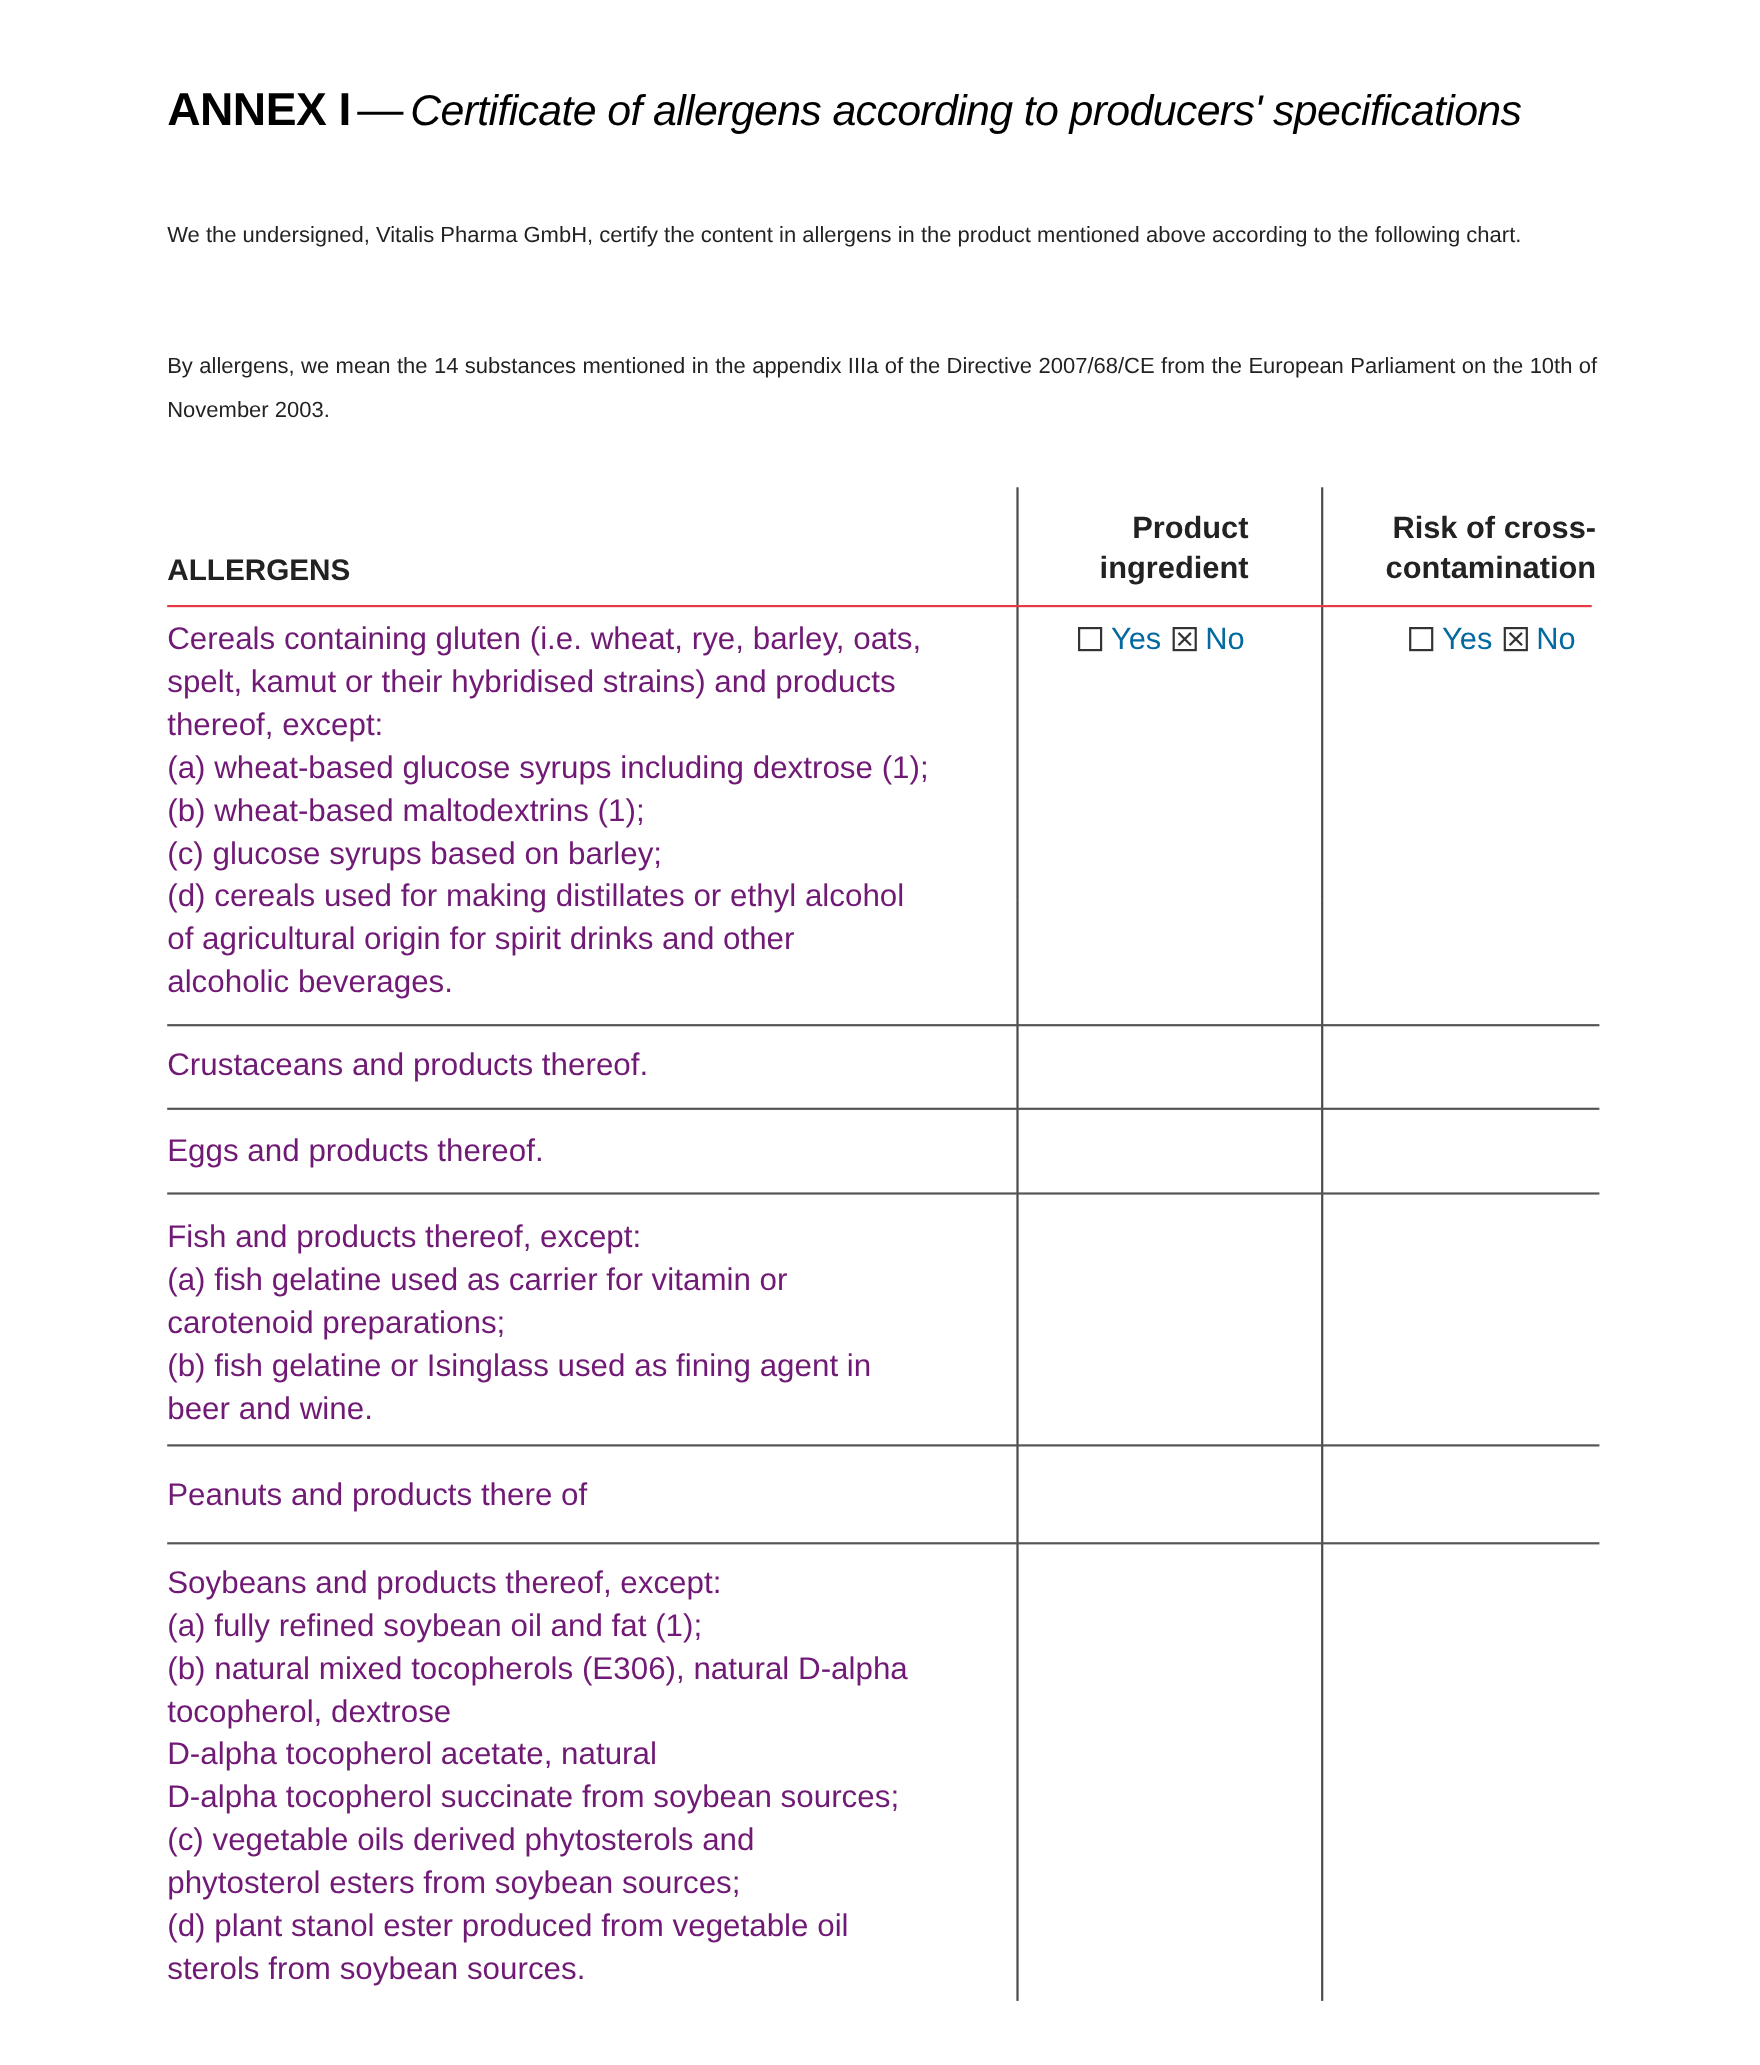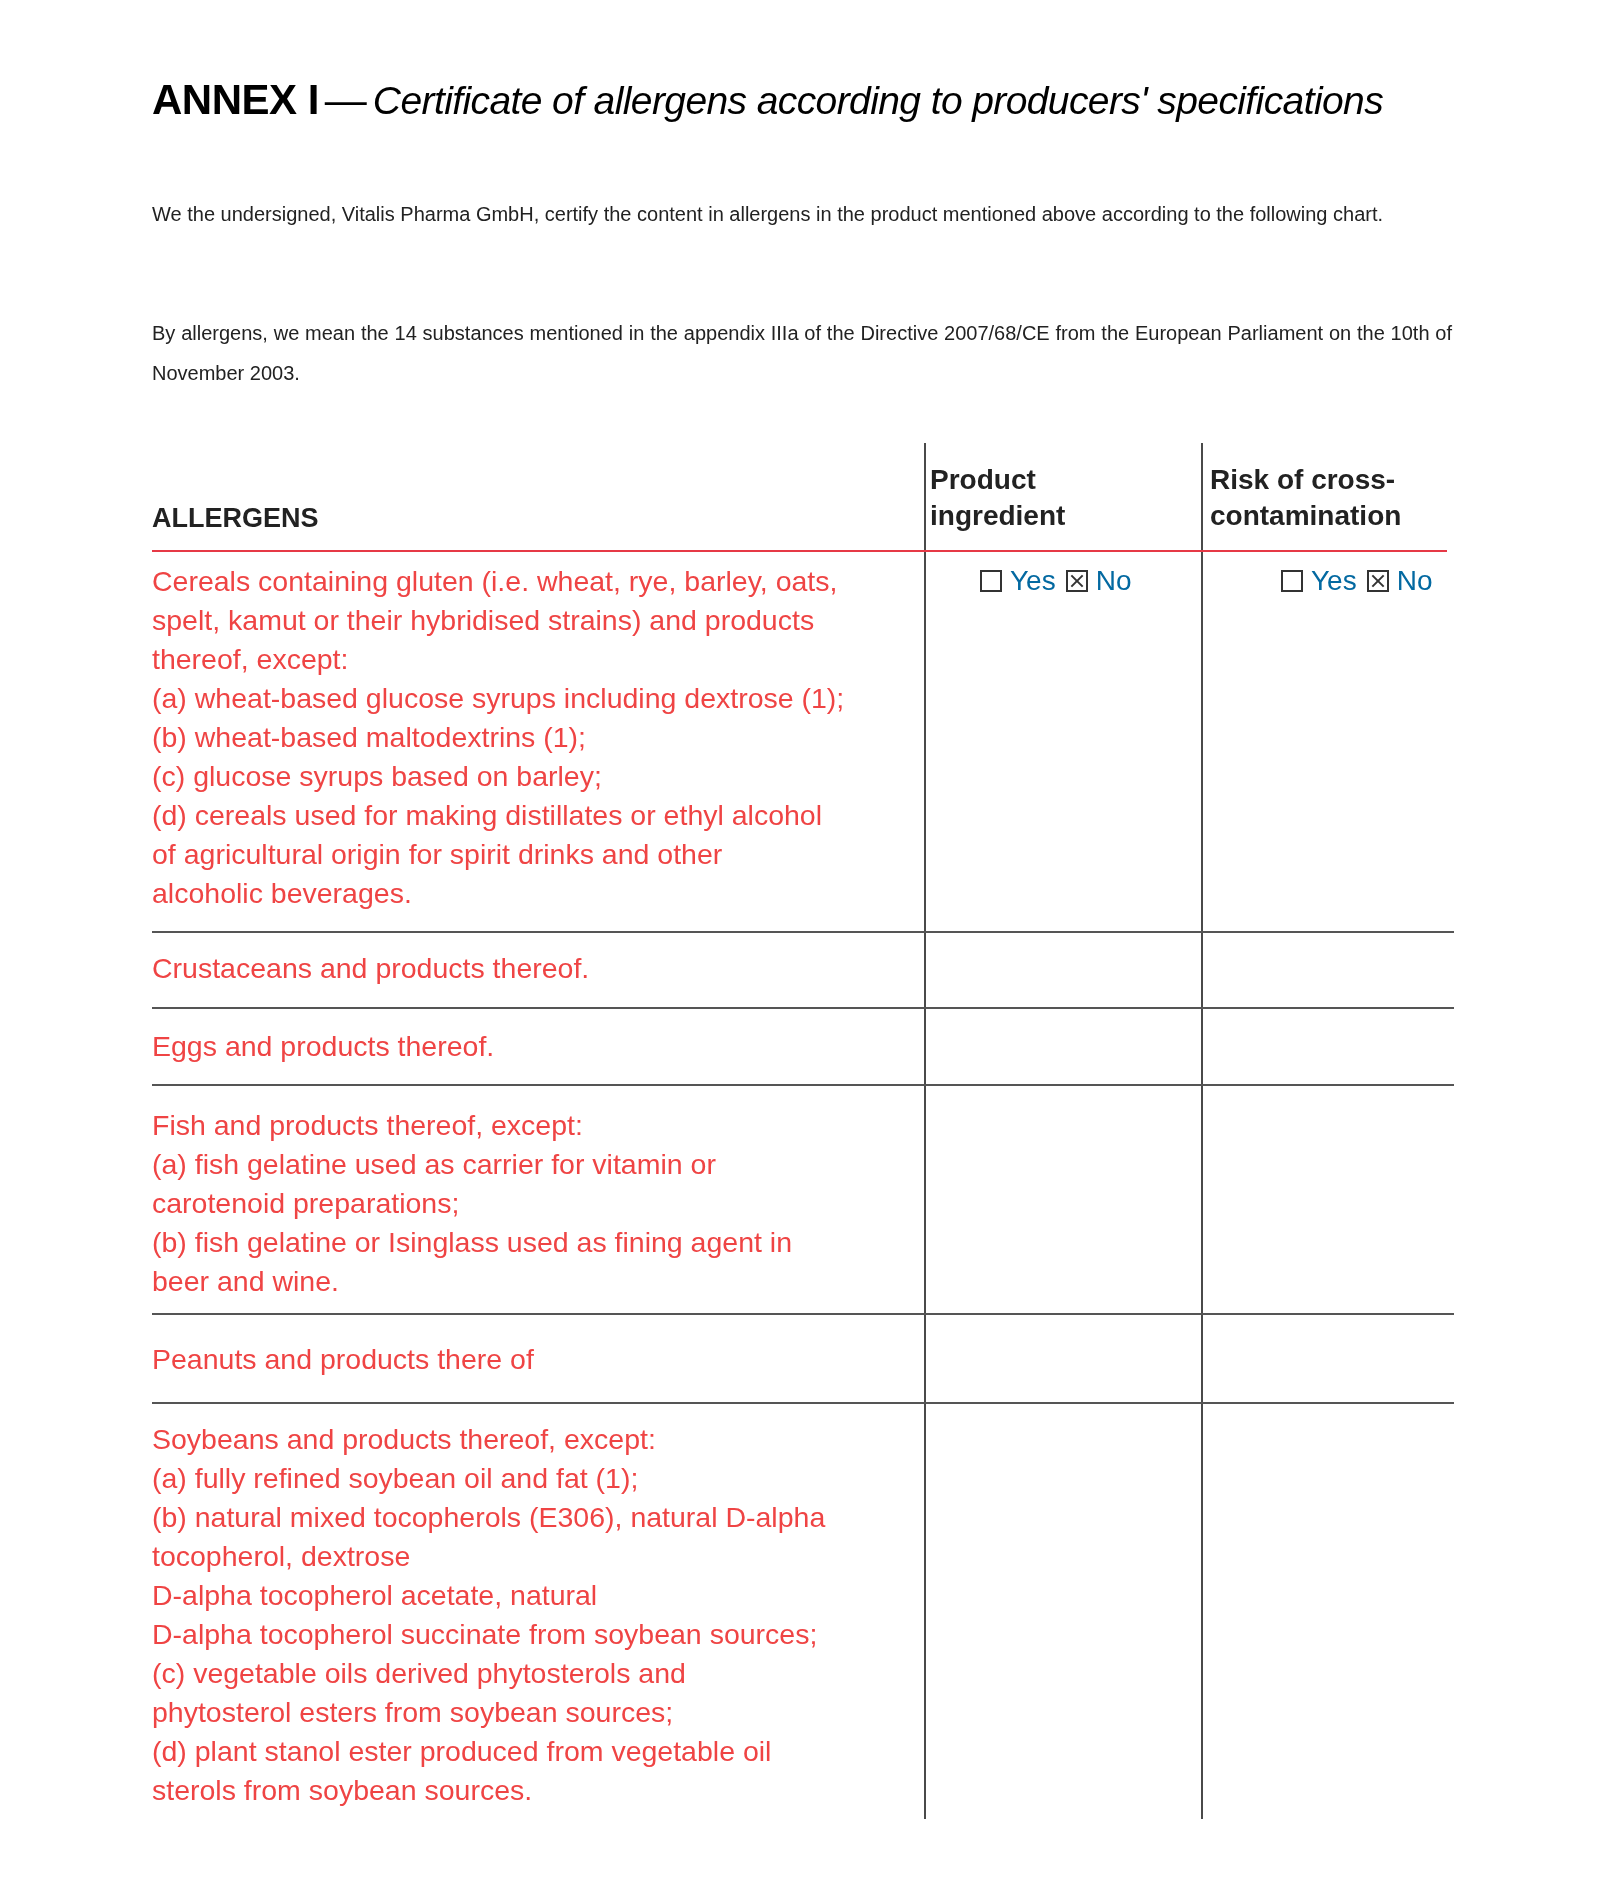--- a/index.html
+++ b/index.html
@@ -26,31 +26,31 @@
     .vline.v1 { left: 924px; }
     .vline.v2 { left: 1201px; }
     .vline.ext { top: 819px; height: 1000px; }
 
     .hdr-label {
       position: absolute; left: 152px; top: 503px;
       font-size: 27px; font-weight: bold; color: #222;
     }
     .col-head {
       position: absolute; font-size: 28px; font-weight: bold; line-height: 36px;
-      text-align: left; color: #222;
+      text-align: right; color: #222;
     }
     .col-head.c1 { left: 930px; width: 205px; top: 462px; }
     .col-head.c2 { left: 1210px; width: 241px; top: 462px; }
 
     .red-rule { position: absolute; left: 152px; width: 1295px; top: 550px; height: 2px; background: #e63946; }
     .hrule { position: absolute; left: 152px; width: 1302px; height: 2px; background: #555; }
 
     .row-text {
       position: absolute; left: 152px; width: 760px;
-      font-size: 28.5px; line-height: 39px; color: #ef4444;
+      font-size: 28.5px; line-height: 39px; color: #701a75;
     }
     .row-text .line { display: block; white-space: nowrap; }
 
     .check {
       position: absolute; font-size: 28px; line-height: 36px; color: #0369a1; white-space: nowrap;
     }
     .check .box {
       display: inline-block; width: 22px; height: 22px; border: 2px solid #333;
       vertical-align: -2px; position: relative; box-sizing: border-box; margin-right: 8px;
     }

